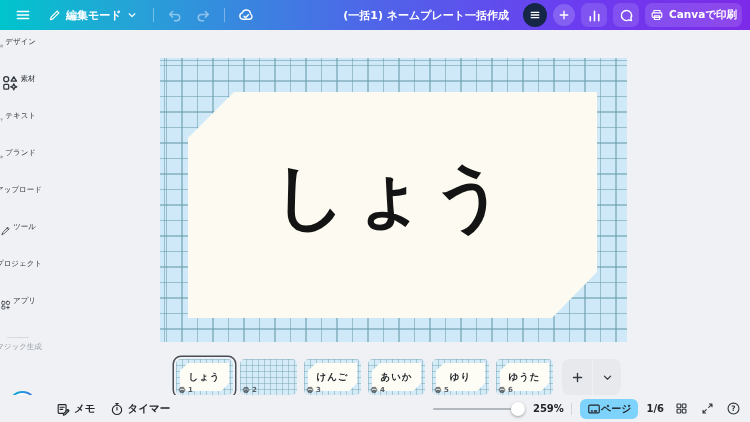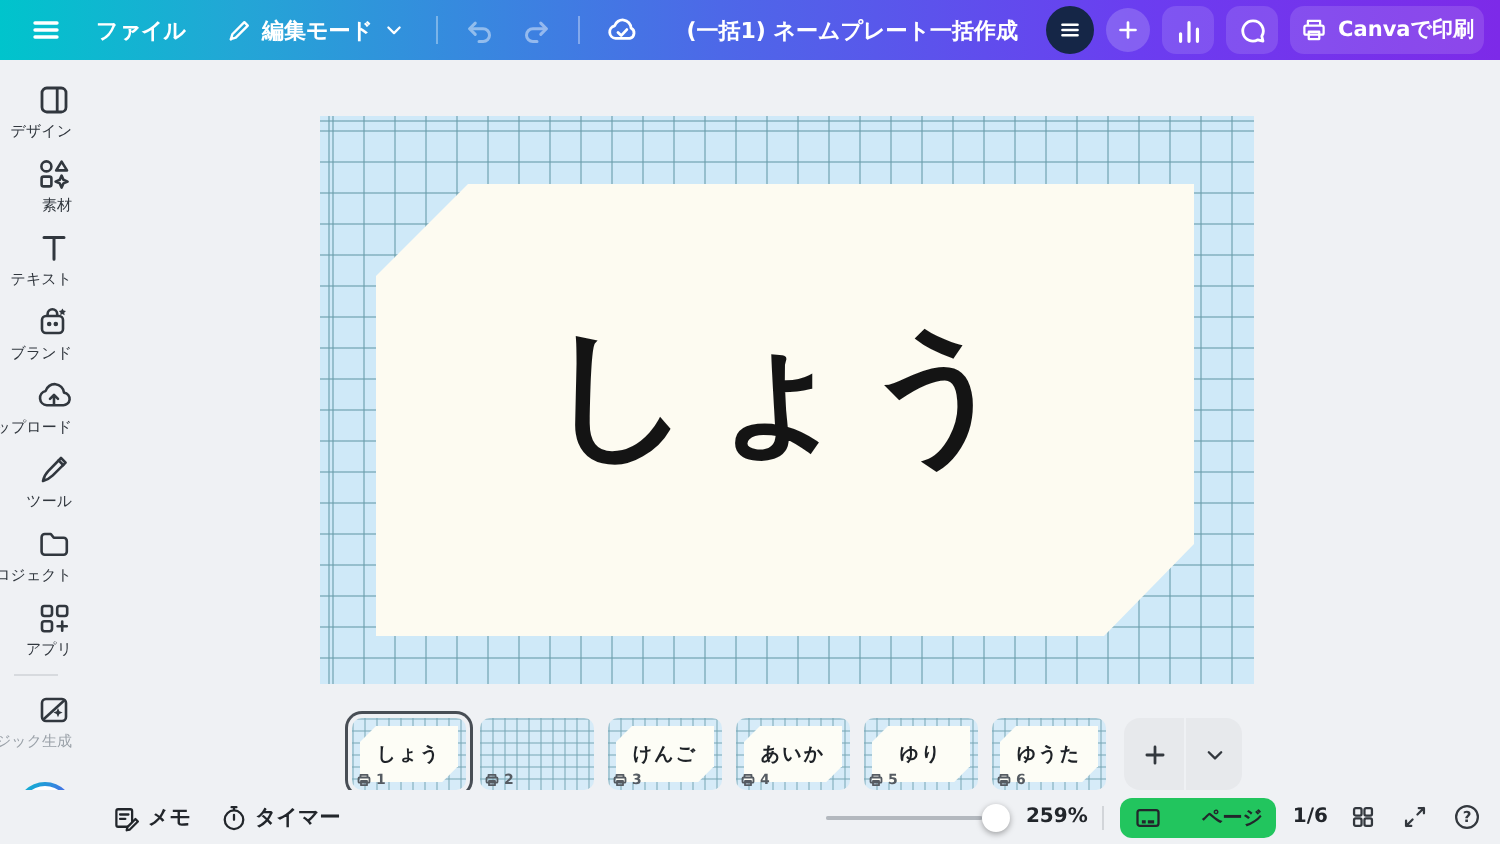--- a/index.html
+++ b/index.html
@@ -41,21 +41,21 @@
     background:rgba(255,255,255,.13); display:flex; align-items:center; justify-content:center;
     gap:5px; cursor:pointer; font-size:10.5px; font-weight:700; color:#fff; white-space:nowrap;
   }
 
   
   .rail {
     position:absolute; top:30px; left:0; width:36px; bottom:27px;
     display:flex; flex-direction:column; align-items:center; padding-top:7px; z-index:4;
   }
   .rail-item {
-    width:36px; height:37px; display:flex; flex-direction:column; align-items:flex-end;
+    width:36px; height:37px; display:flex; flex-direction:row; align-items:flex-start;
     justify-content:center; gap:2px; cursor:pointer; color:#31373e;
   }
   .rail-item .lbl { font-size:7.5px; color:#31373e; white-space:nowrap; }
   .rail-item.muted .lbl { color:#9aa1a8; }
   .rail-divider { width:22px; height:1px; background:#d7dade; margin:4px 0; }
   .ai-fab {
     position:absolute; left:8px; bottom:2px; width:29px; height:29px; border-radius:50%;
     border:2px solid transparent; cursor:pointer;
     background:linear-gradient(#fff,#fff) padding-box,
                linear-gradient(135deg,#00c4cc,#4d68e8 55%,#7d2ae8) border-box;
@@ -126,39 +126,36 @@
   .slider { position:relative; width:92px; height:14px; cursor:pointer; }
   .slider .track { position:absolute; top:6px; left:0; width:100%; height:2px; border-radius:1px; background:#d4d7db; }
   .slider .fill  { position:absolute; top:6px; left:0; width:85%; height:2px; border-radius:1px; background:#b3b8be; }
   .slider .knob  {
     position:absolute; top:0; left:78px; width:14px; height:14px; border-radius:50%;
     background:#fff; box-shadow:0 1px 3px rgba(0,0,0,.35);
   }
   .zoom-val { font-size:10px; font-weight:600; color:#22262b; width:30px; text-align:center; cursor:pointer; }
   .bb-divider { width:1px; height:12px; background:#d2d5d9; }
   .pages-toggle {
-    height:20px; padding:0 7px; background:#22c55e; border-radius:6px; display:flex;
-    align-items:center; gap:20px; font-size:10px; font-weight:700; color:#22262b; cursor:pointer;
+    height:20px; padding:0 7px; background:#7dd3fc; border-radius:6px; display:flex;
+    align-items:center; gap:0; font-size:10px; font-weight:700; color:#22262b; cursor:pointer;
   }
   .page-ind { font-size:10px; font-weight:600; cursor:default; }
   .bb-icon { color:#33383e; cursor:pointer; display:flex; align-items:center; justify-content:center;
              width:18px; height:18px; }
 </style>
 </head>
 <body>
 
 <div class="topbar">
   <div class="tb-left">
     <div class="tb-btn tb-icon-btn">
       <svg width="16" height="16" viewBox="0 0 16 16" fill="none" stroke="#fff" stroke-width="1.7" stroke-linecap="round">
           <path d="M2.5 4.5h11M2.5 8h11M2.5 11.5h11"></path>
         </svg>
-    </div>
-    <div class="tb-btn">
-      <span>ファイル</span>
     </div>
     <div class="tb-btn">
       <svg width="13" height="13" viewBox="0 0 16 16" fill="none" stroke="#fff" stroke-width="1.5" stroke-linejoin="round">
           <path d="M3 13.2l.9-3.2L11.3 2.6l2.1 2.1L6 12.1 2.9 13z"></path>
         </svg>
       <span>編集モード</span>
       <svg width="10" height="10" viewBox="0 0 16 16" fill="none" stroke="#fff" stroke-width="1.8" stroke-linecap="round" stroke-linejoin="round">
           <path d="M3.5 6l4.5 4.5L12.5 6"></path>
         </svg>
     </div>

